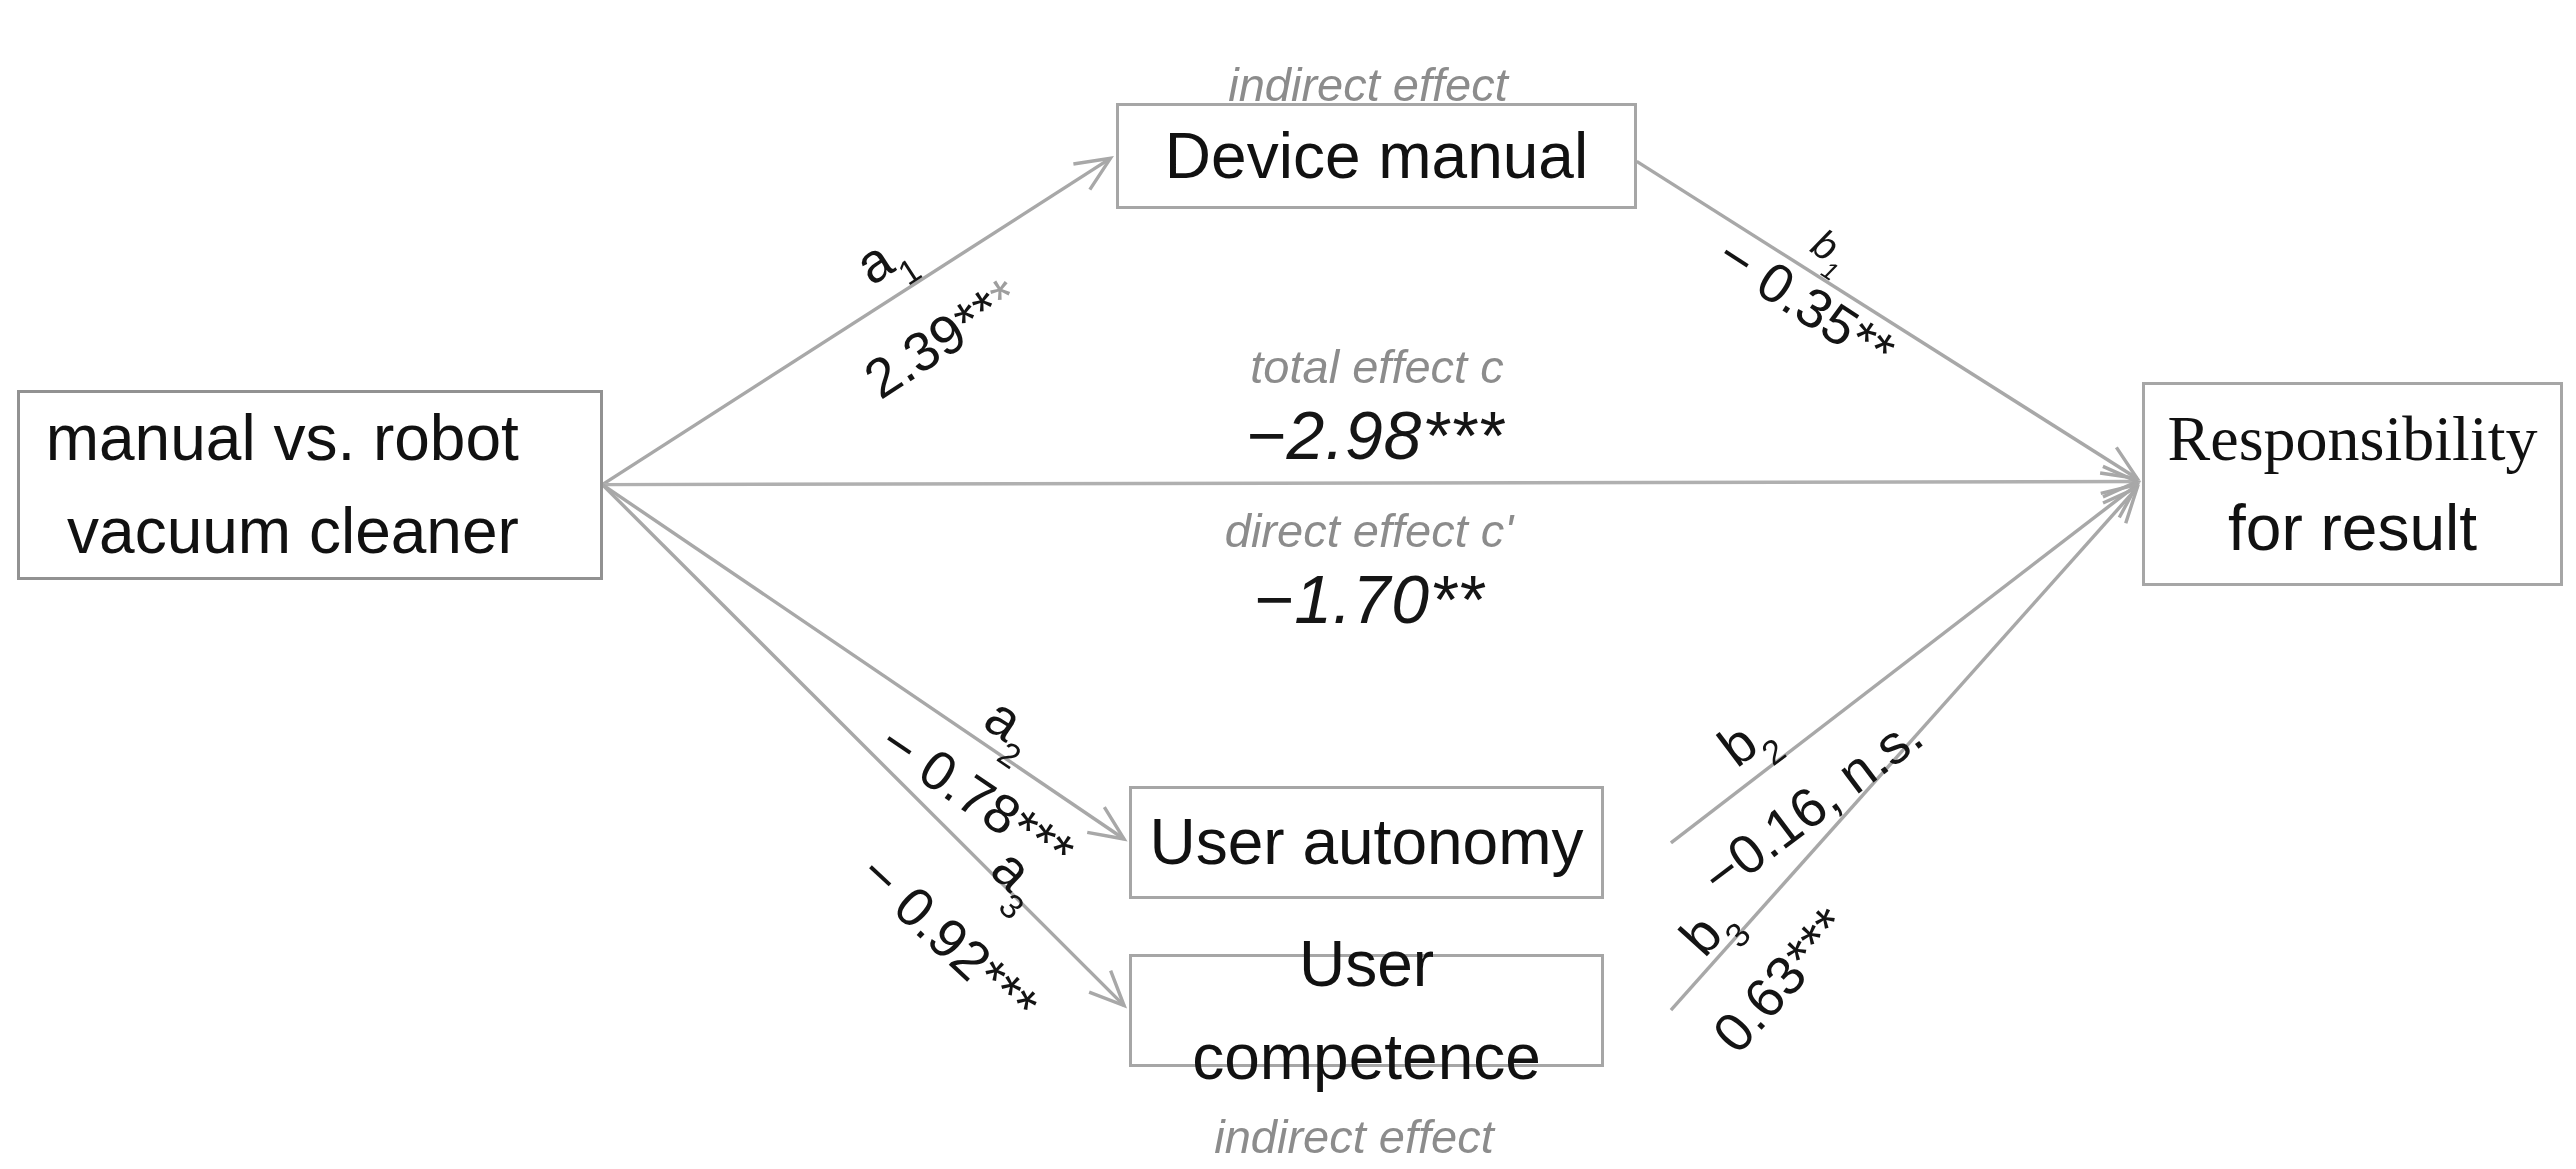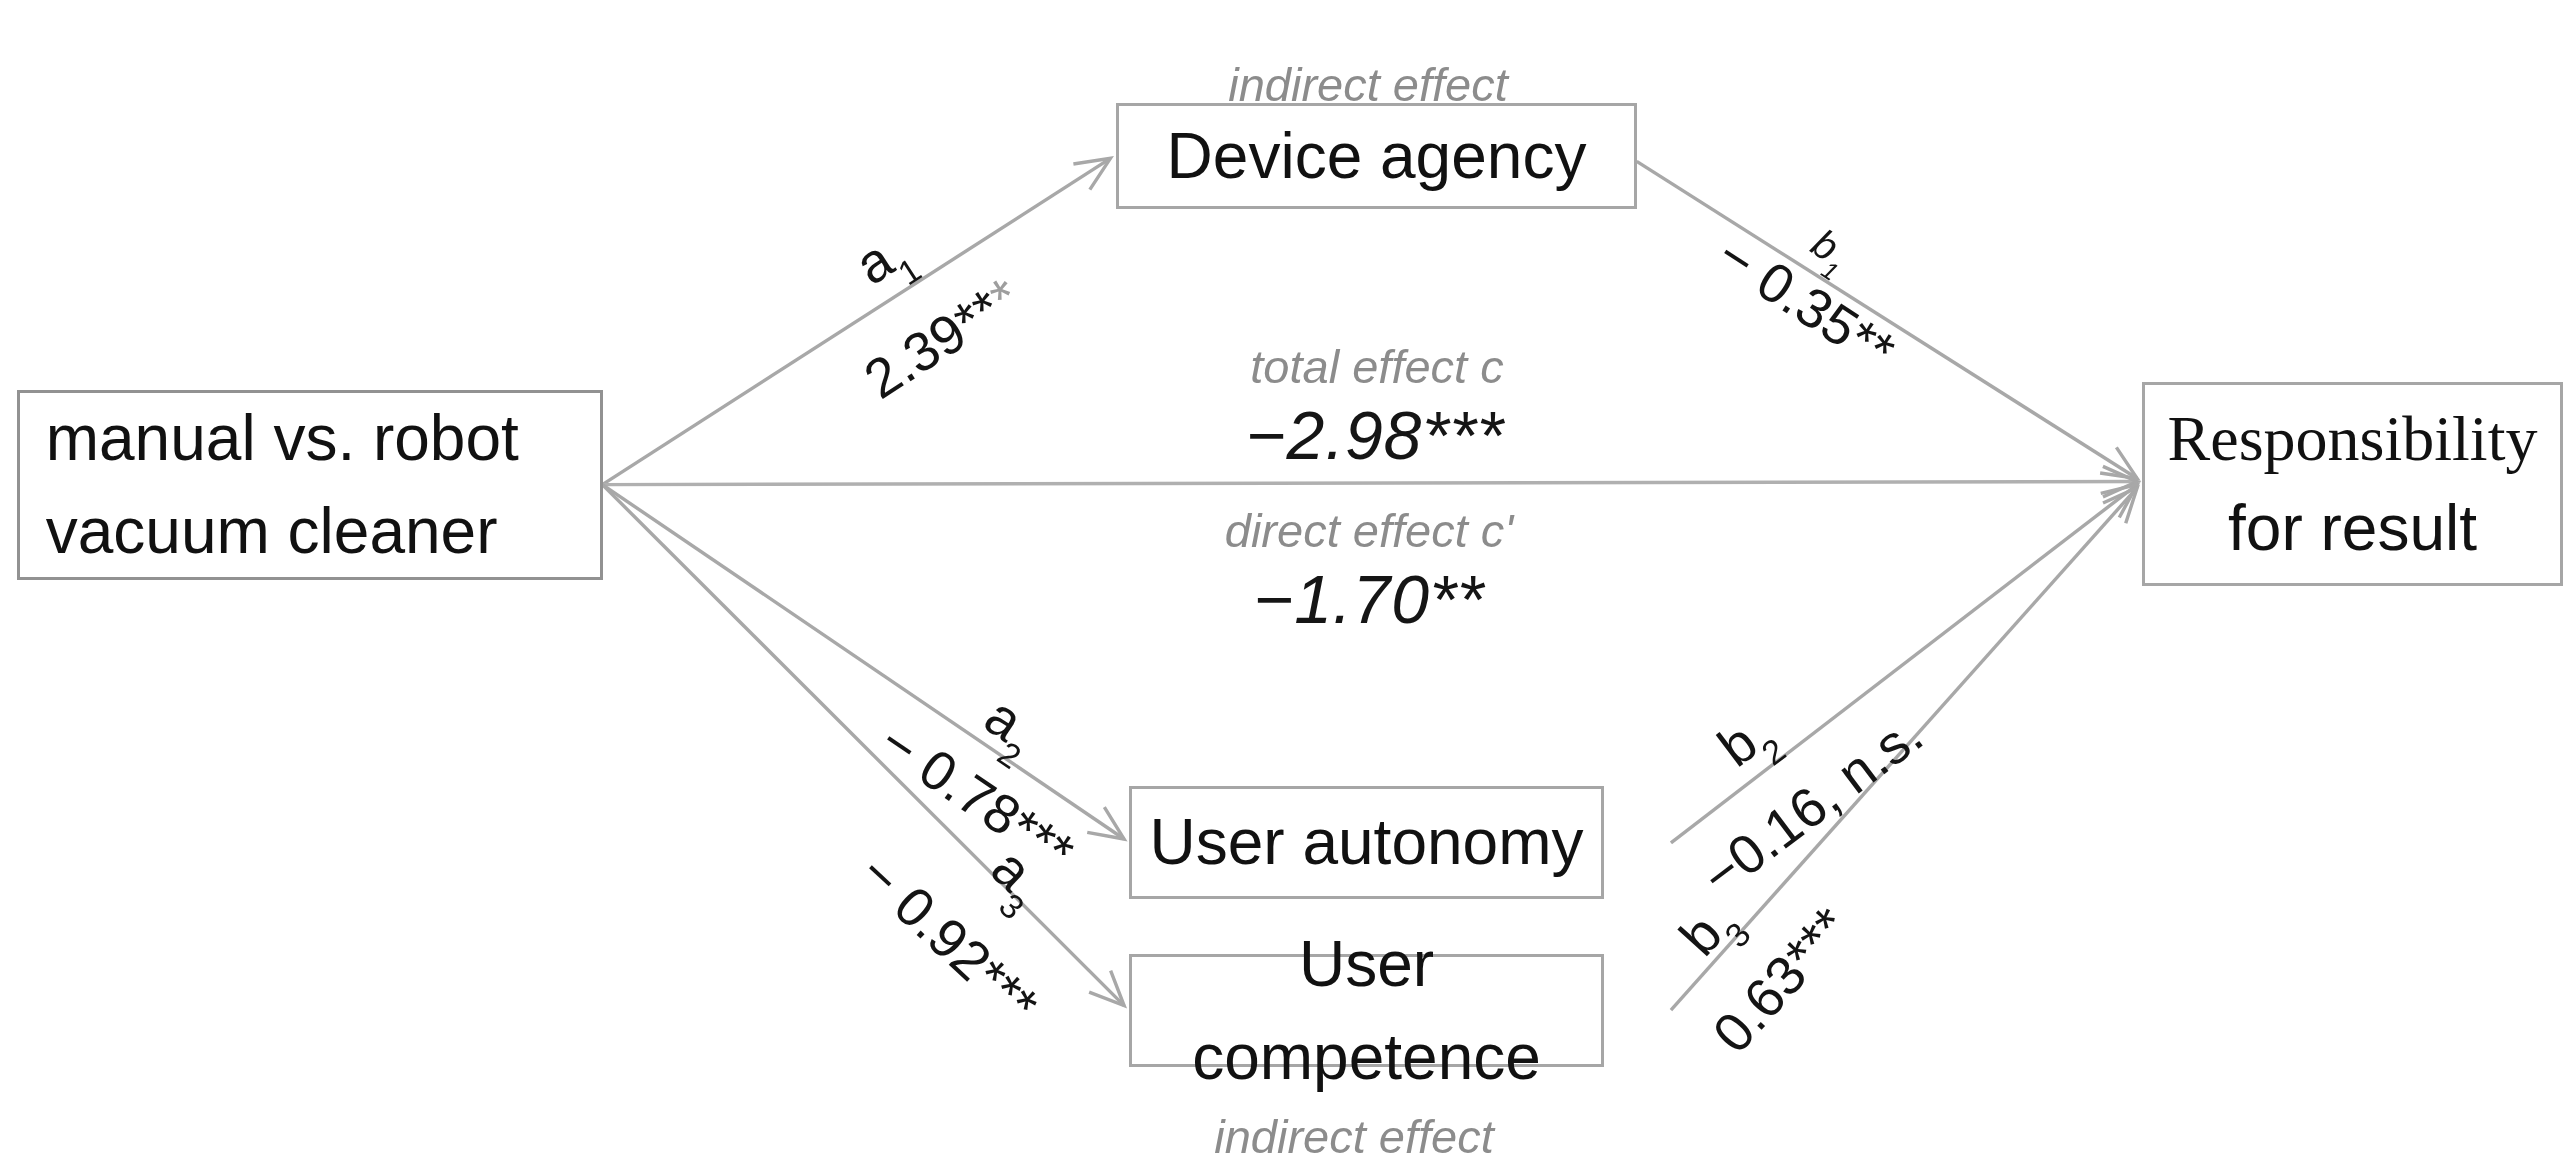--- a/index.html
+++ b/index.html
@@ -71,29 +71,29 @@
     </defs>
     <line x1="792" y1="637" x2="1460" y2="208" stroke="#a8a8a8" stroke-width="4.5" marker-end="url(#vhead)"></line>
     <line x1="792" y1="637" x2="2810" y2="633" stroke="#b0b0b0" stroke-width="4.5" marker-end="url(#vhead)"></line>
     <line x1="792" y1="637" x2="1478" y2="1103" stroke="#a8a8a8" stroke-width="4.5" marker-end="url(#vhead)"></line>
     <line x1="792" y1="637" x2="1478" y2="1322" stroke="#a8a8a8" stroke-width="4.5" marker-end="url(#vhead)"></line>
     <line x1="2152" y1="212" x2="2810" y2="629" stroke="#a8a8a8" stroke-width="4.5" marker-end="url(#vhead)"></line>
     <line x1="2197" y1="1108" x2="2810" y2="637" stroke="#a8a8a8" stroke-width="4.5" marker-end="url(#vhead)"></line>
     <line x1="2197" y1="1328" x2="2810" y2="641" stroke="#a8a8a8" stroke-width="4.5" marker-end="url(#vhead)"></line>
   </svg>
 
-  <div class="box darker" style="left:16.7px;top:390px;width:586px;height:190px;justify-content:flex-start;text-align:left;padding-left:26px;">
+  <div class="box darker" style="left:16.7px;top:390px;width:586px;height:190px;justify-content:flex-start;text-align:right;padding-left:26px;">
     <span class="lines">
       <span style="display:block;">manual vs. robot</span>
       <span style="display:block;">vacuum cleaner</span>
     </span>
   </div>
 
   <div class="box" style="left:1116px;top:103px;width:521px;height:106px;">
-    <span>Device agency</span>
+    <span>Device manual</span>
   </div>
 
   <div class="box" style="left:1129px;top:786px;width:475px;height:113px;">
     <span>User autonomy</span>
   </div>
 
   <div class="box" style="left:1129px;top:954px;width:475px;height:113px;">
     <span>User competence</span>
   </div>
 

